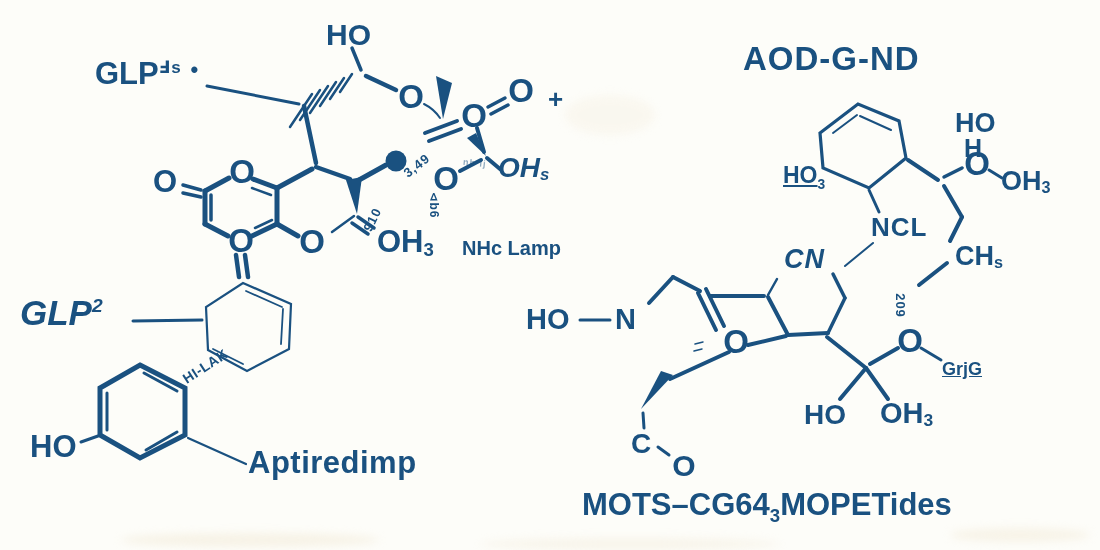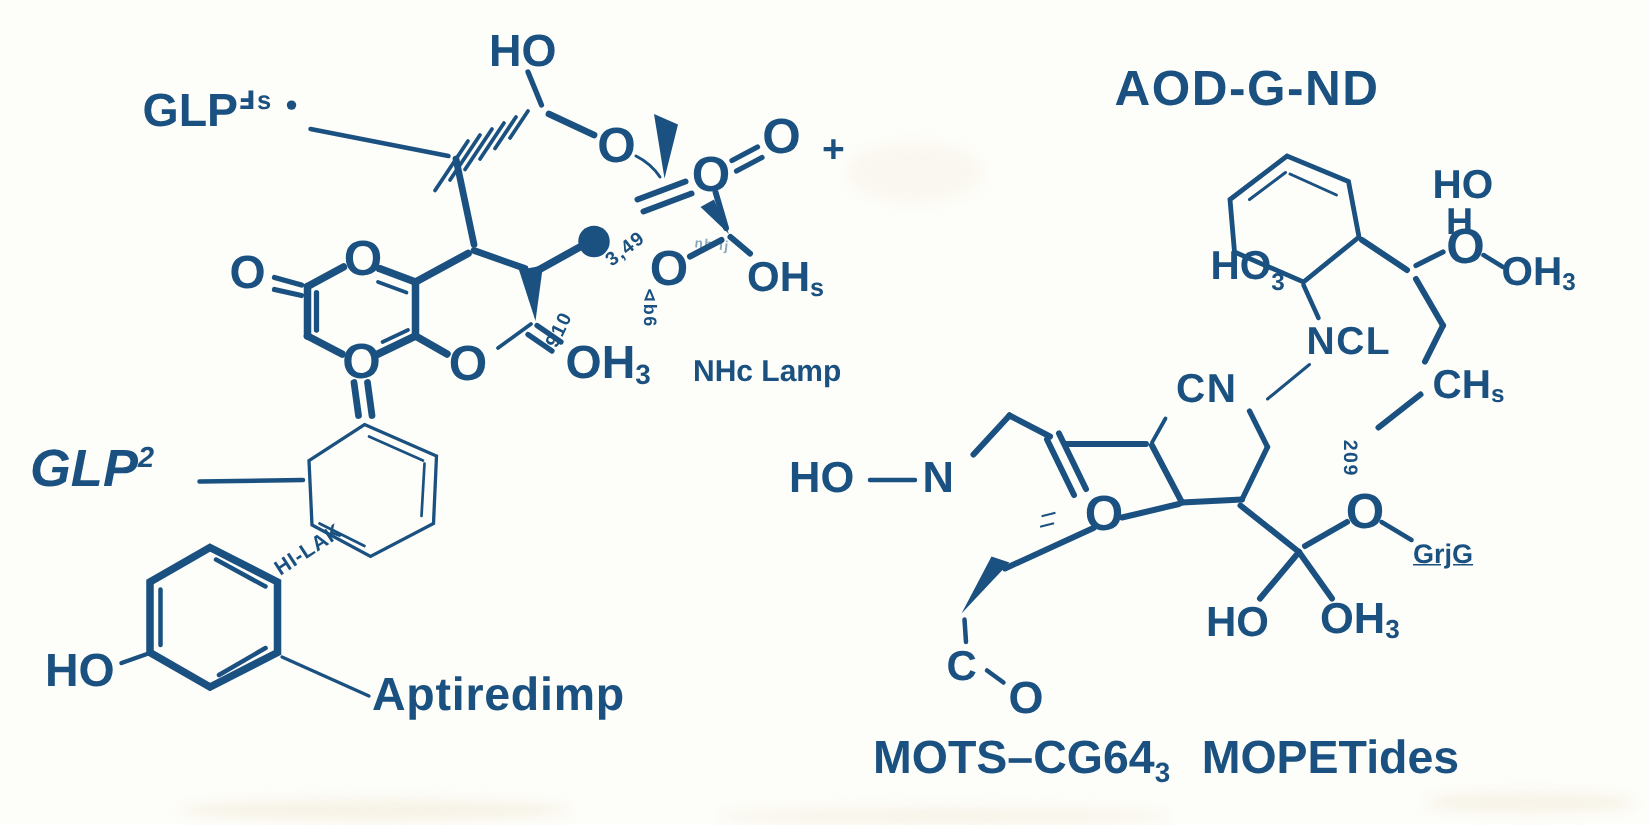--- a/index.html
+++ b/index.html
@@ -141,43 +141,43 @@
   <div class="atom" style="left:224px;top:224px;">O</div>
   <div class="atom" style="left:295px;top:225px;">O</div>
   <div class="atom" style="left:394px;top:80px;">O</div>
   <div class="atom" style="left:457px;top:99px;">O</div>
   <div class="atom" style="left:504px;top:74px;">O</div>
   <div class="atom" style="left:429px;top:162px;">O</div>
 
   <div class="lbl" style="left:377px;top:226px;font-size:31px;">
     <span>OH</span><span class="sb">3</span>
   </div>
-  <div class="lbl" style="left:498px;top:171px;font-size:28px;">
+  <div class="lbl" style="left:498px;top:154px;font-size:28px;font-style:italic;">
     <span>OH</span><span class="sb">s</span>
   </div>
   <div class="lbl" style="left:462px;top:238px;font-size:20px;">NHᴄ Lamp</div>
   <div class="lbl" style="left:548px;top:86px;font-size:26px;">+</div>
   <div class="tinytxt" style="left:402px;top:158px;transform:rotate(-38deg);">3,49</div>
   <div class="tinytxt" style="left:360px;top:212px;transform:rotate(-64deg);">910</div>
   <div class="tinytxt" style="left:420px;top:198px;font-size:12px;transform:rotate(90deg);">⊲b6</div>
   <div class="tinytxt" style="left:463px;top:158px;font-size:9px;opacity:.5;transform:rotate(6deg);">nb lj</div>
 
   <div class="lbl" style="left:20px;top:295px;font-size:35px;font-style:italic;">
     <span>GLP</span><sup>2</sup>
   </div>
   <div class="tinytxt" style="left:180px;top:358px;font-size:14px;transform:rotate(-33deg);letter-spacing:.5px;">HI-LAK</div>
   <div class="lbl" style="left:30px;top:431px;font-size:31px;">HO</div>
   <div class="lbl" style="left:743px;top:42px;font-size:33px;letter-spacing:1px;">AOD-G-ND</div>
 
   <div class="lbl" style="left:248px;top:447px;font-size:31px;letter-spacing:.5px;">Aptiredimp</div>
-  <div class="lbl" style="left:807px;top:164px;font-size:27px;">
+  <div class="lbl" style="left:783px;top:164px;font-size:23px;text-decoration:underline;">
     <span>HO</span><span class="sb" style="vertical-align:-45%;">3</span>
   </div>
   <div class="lbl" style="left:871px;top:214px;font-size:26px;letter-spacing:1px;">NCL</div>
-  <div class="lbl" style="left:784px;top:246px;font-size:27px;letter-spacing:1px;">CN</div>
+  <div class="lbl" style="left:784px;top:246px;font-size:27px;letter-spacing:1px;font-style:italic;">CN</div>
   <div class="lbl" style="left:955px;top:110px;font-size:27px;">HO</div>
   <div class="lbl" style="left:964px;top:136px;font-size:25px;">H</div>
   <div class="atom" style="left:960px;top:147px;">O</div>
   <div class="lbl" style="left:1001px;top:168px;font-size:27px;">
     <span>OH</span><span class="sb">3</span>
   </div>
   <div class="lbl" style="left:955px;top:243px;font-size:27px;">
     <span>CH</span><span class="sb">s</span>
   </div>
   <div class="lbl" style="left:526px;top:305px;font-size:29px;">HO</div>
@@ -186,16 +186,16 @@
   <div class="atom" style="left:893px;top:324px;">O</div>
   <div class="tinytxt" style="left:888px;top:298px;font-size:13px;transform:rotate(90deg);">209</div>
   <div class="lbl" style="left:942px;top:360px;font-size:18px;font-weight:600;text-decoration:underline;">GrjG</div>
   <div class="lbl" style="left:804px;top:401px;font-size:28px;">HO</div>
   <div class="lbl" style="left:880px;top:399px;font-size:29px;">
     <span>OH</span><span class="sb">3</span>
   </div>
   <div class="lbl" style="left:631px;top:430px;font-size:28px;">C</div>
   <div class="atom" style="left:667px;top:449px;font-size:30px;">O</div>
   <div class="lbl" style="left:582px;top:489px;font-size:31px;">
-    <span>MOTS–CG64</span><span class="sb" style="vertical-align:-35%;">3</span><span style="margin-left:21px;">MOPETides</span>
+    <span>MOTS–CG64</span><span class="sb" style="vertical-align:-35%;">3</span><span style="margin-left:0;">MOPETides</span>
   </div>
 
 </div>
 
 </body></html>

